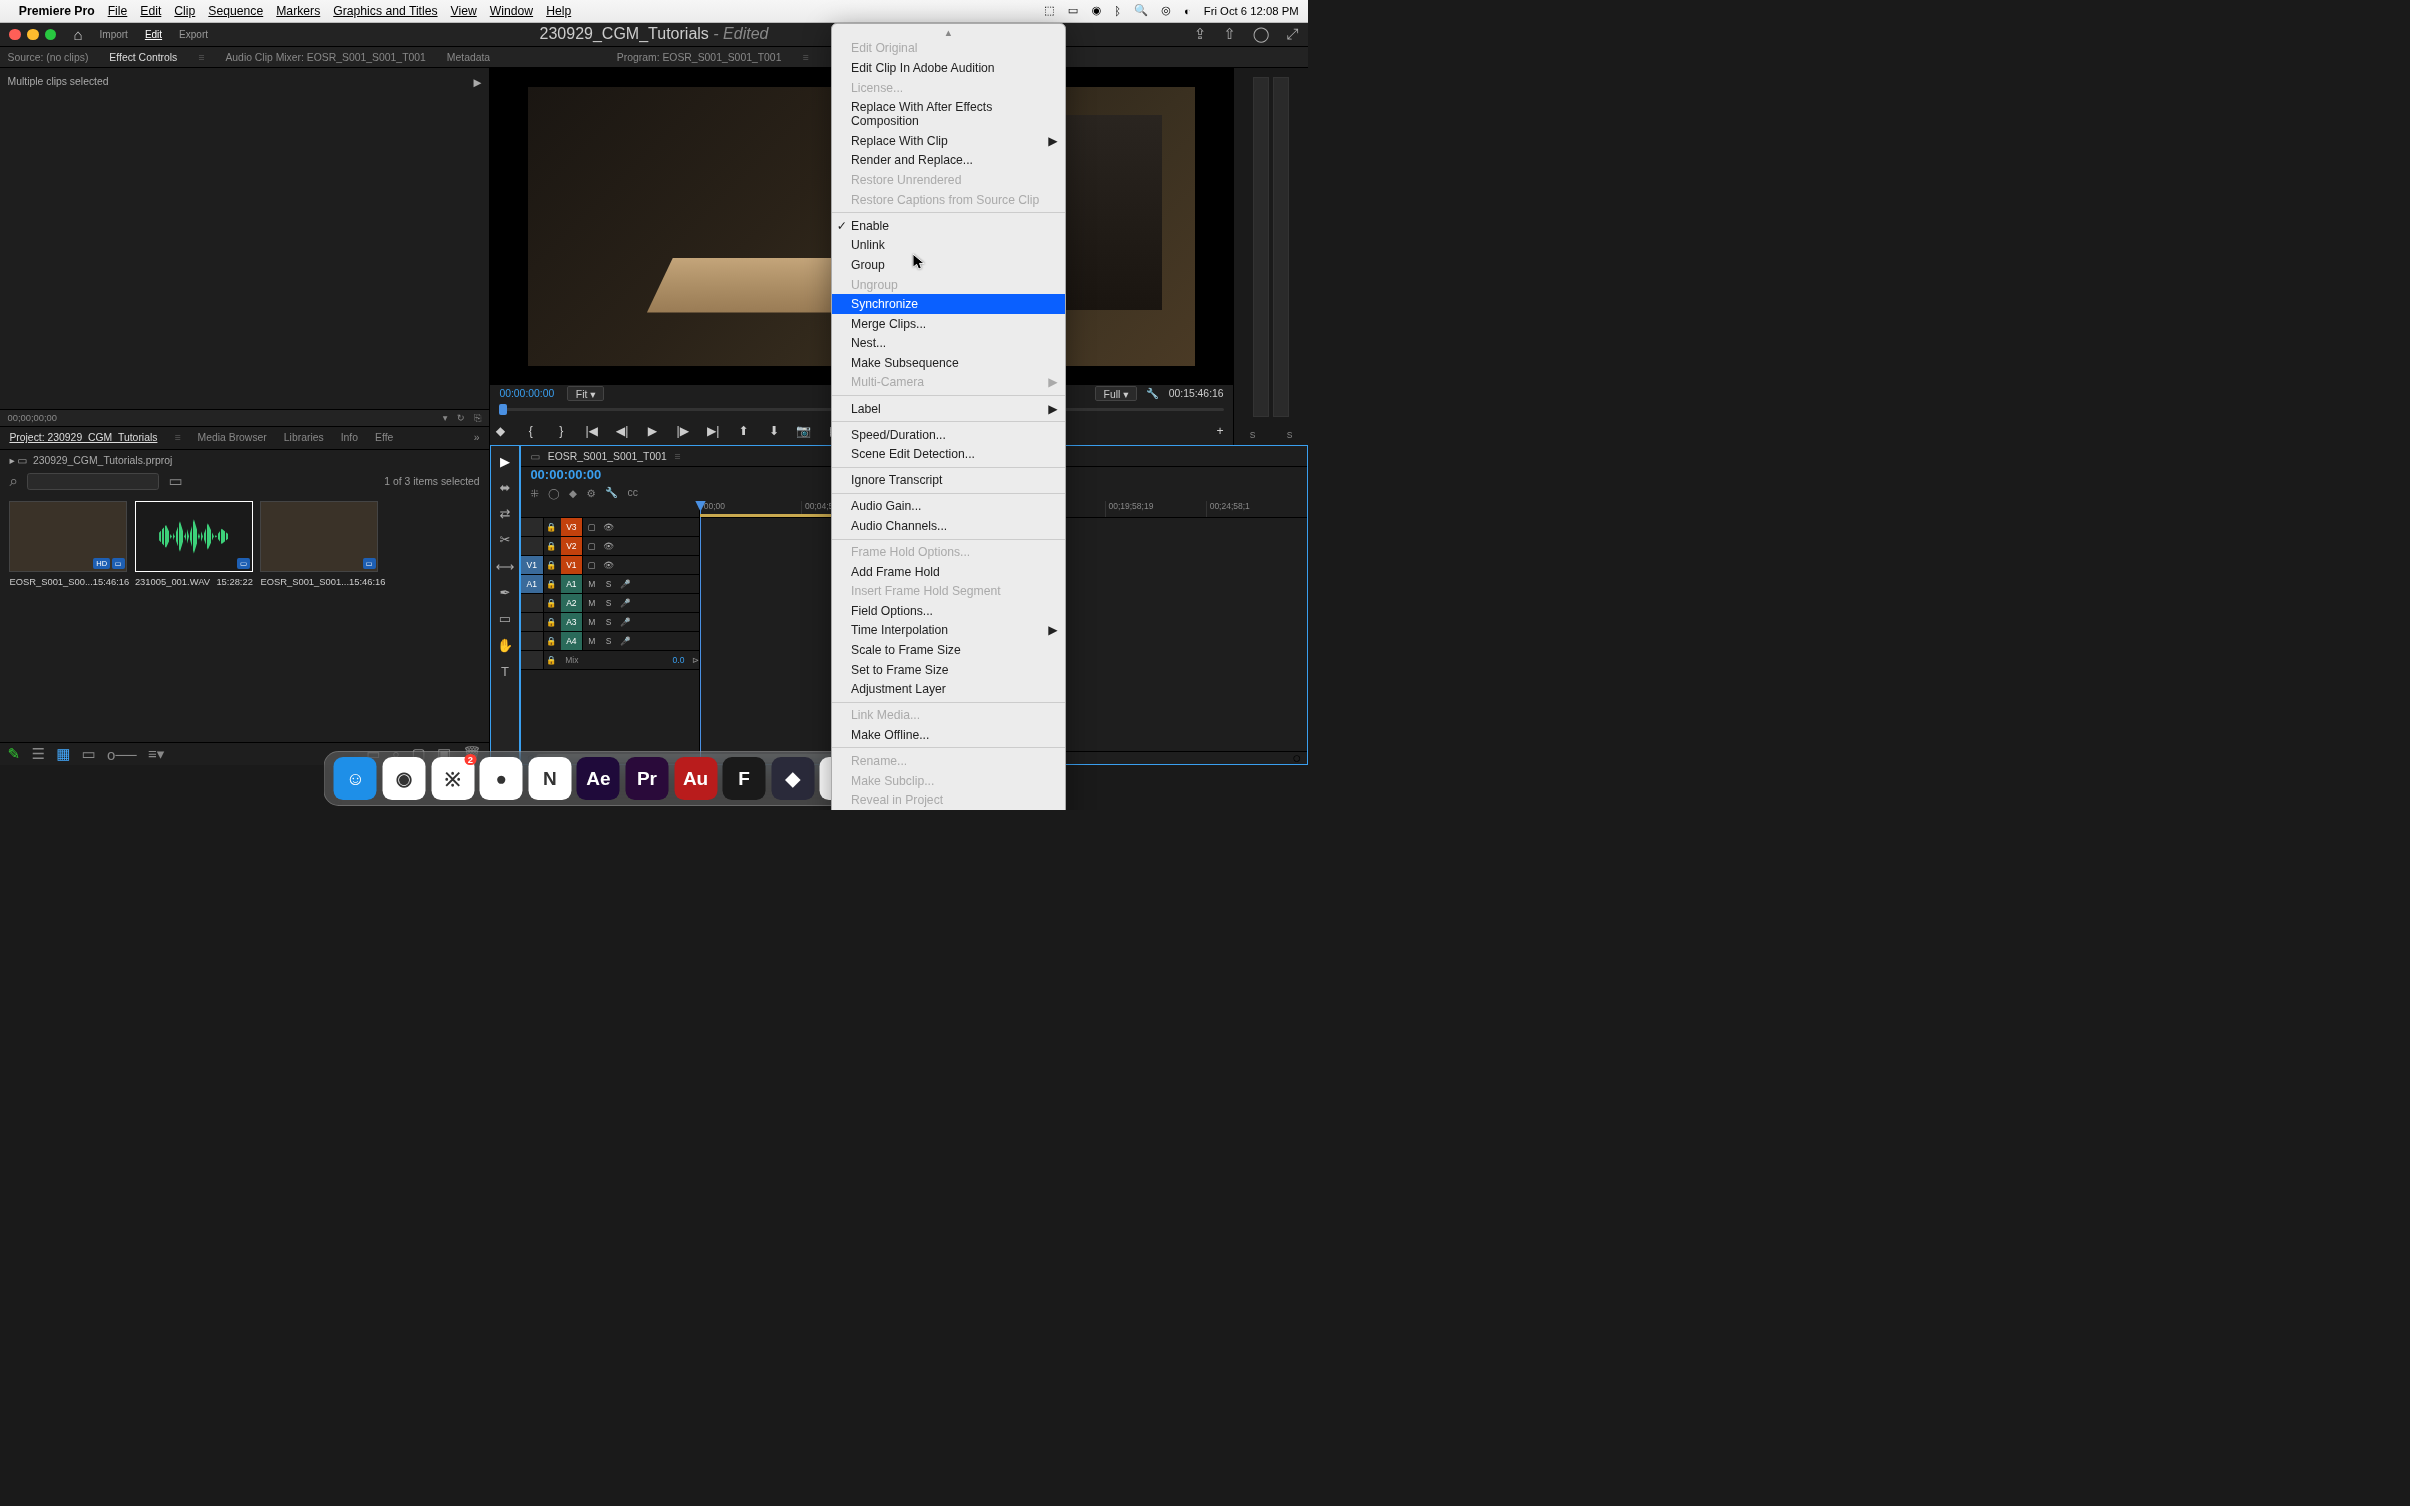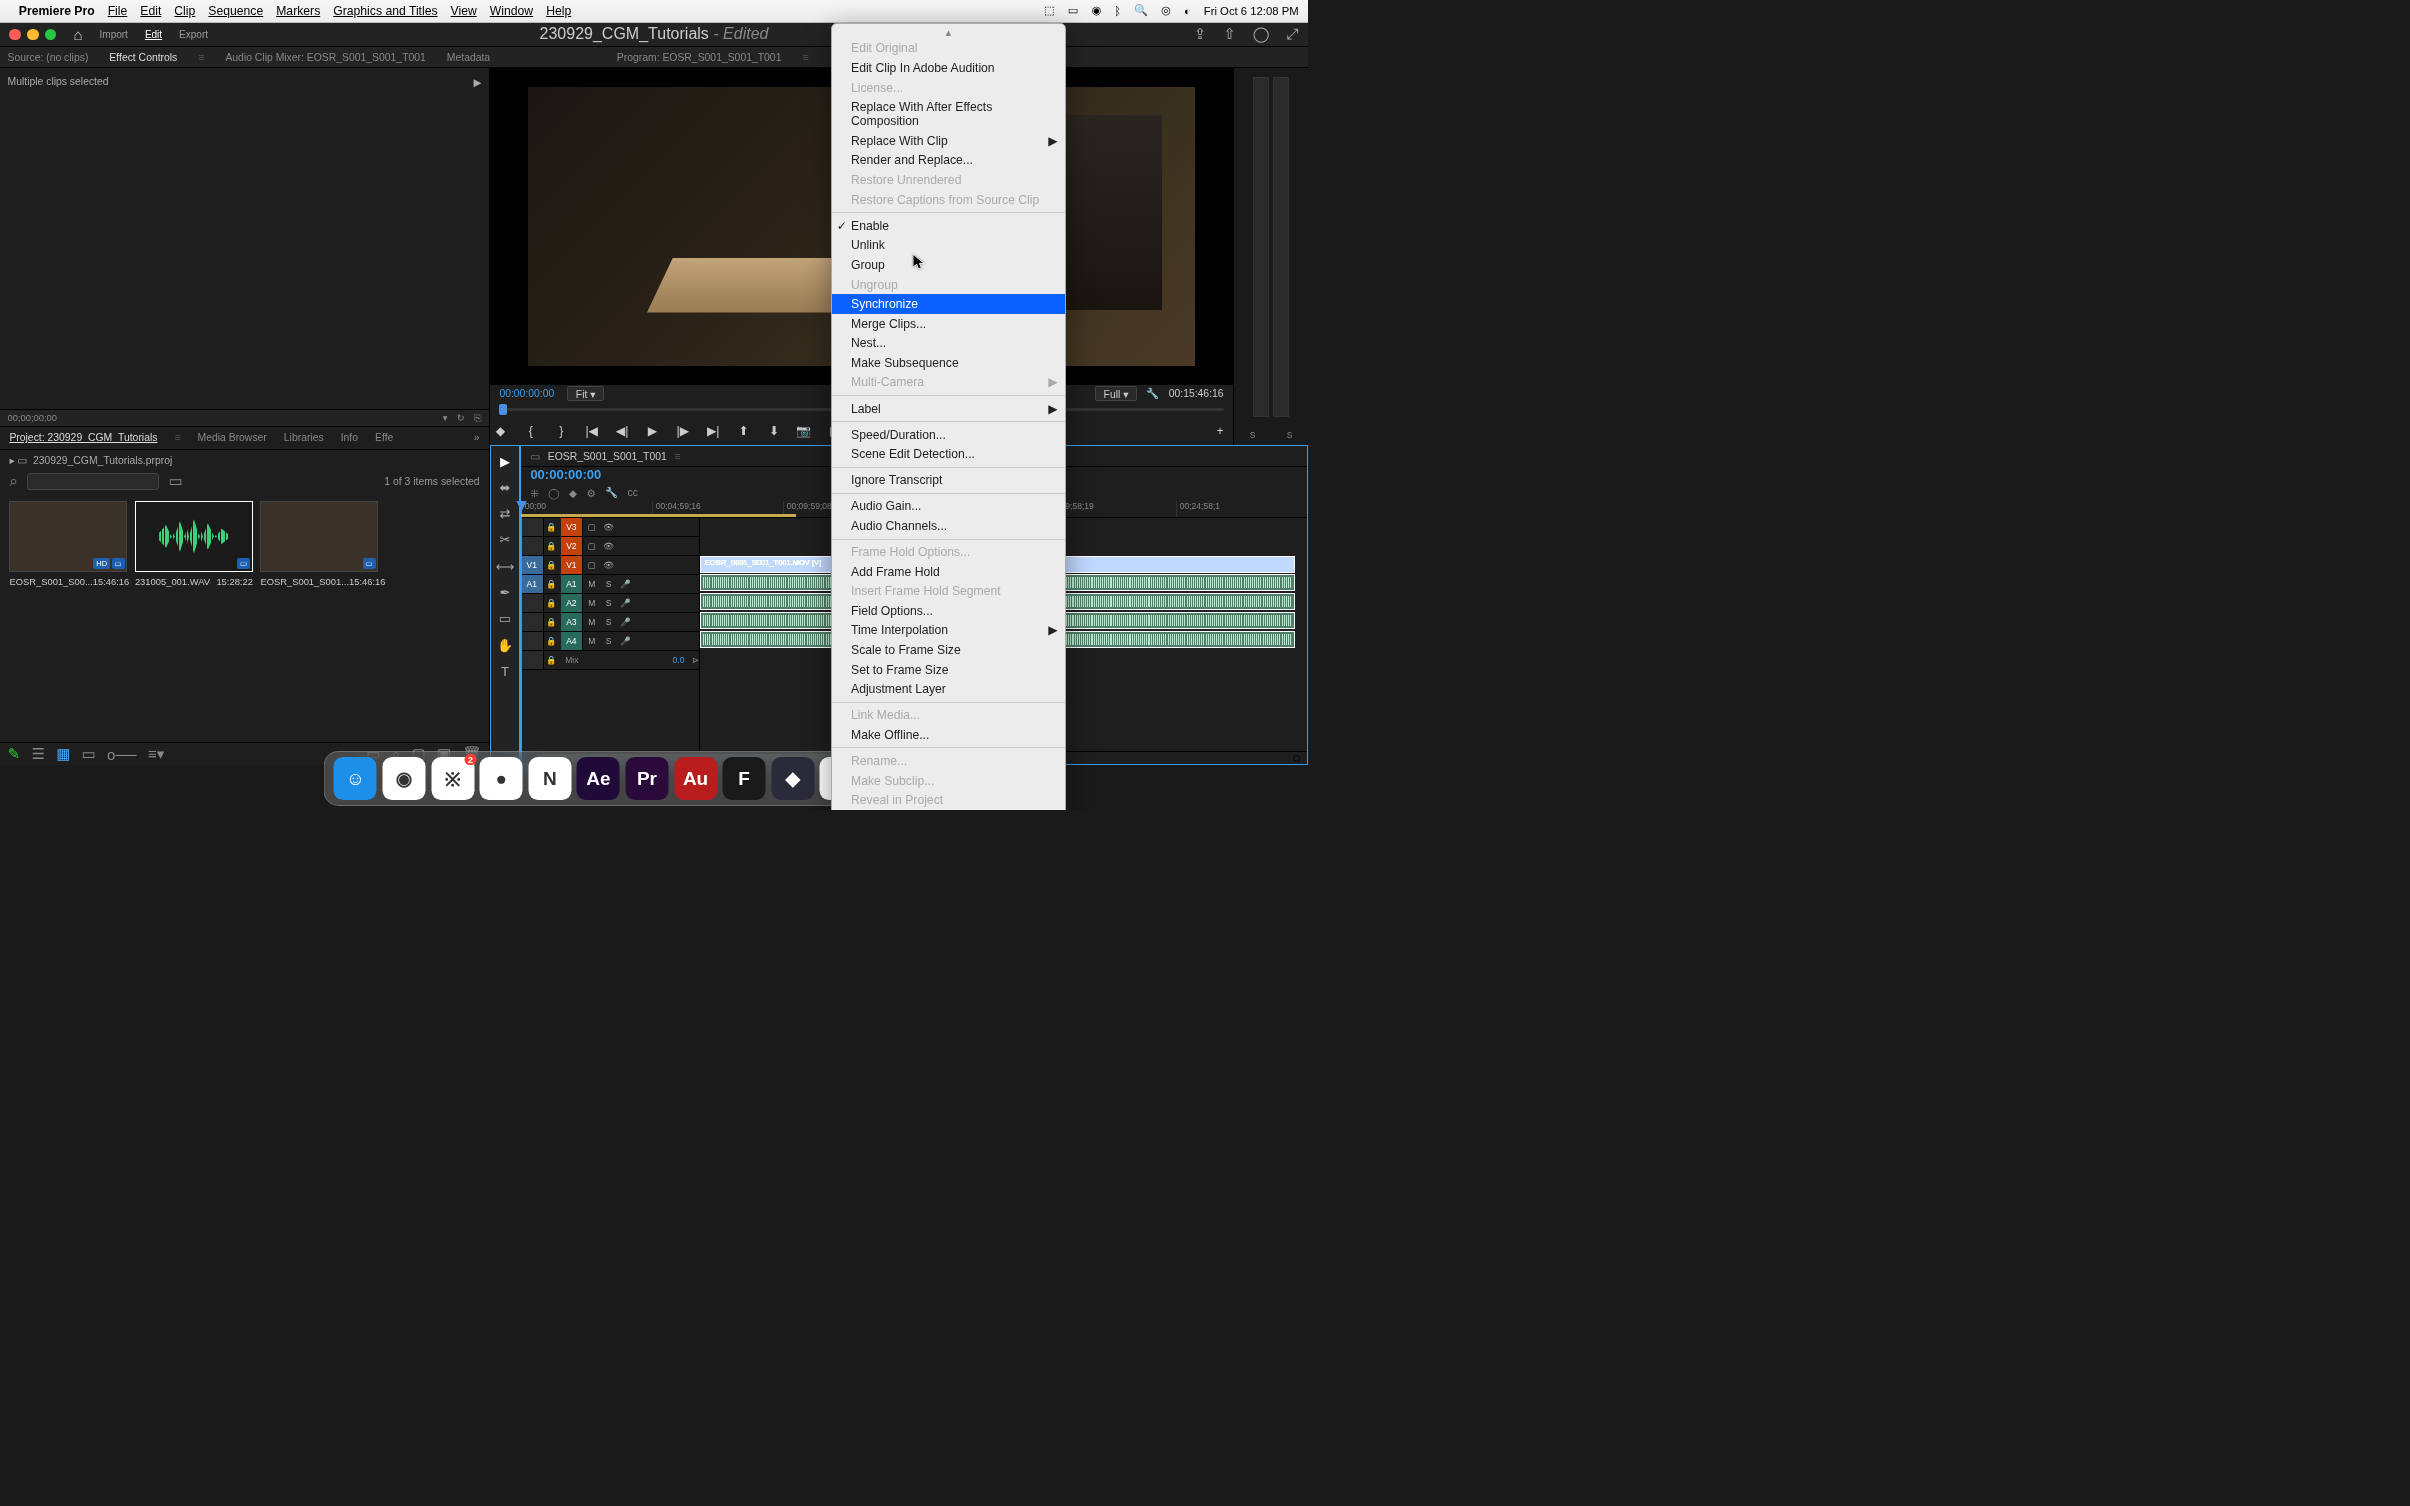--- a/index.html
+++ b/index.html
@@ -91,21 +91,21 @@
 
 
 .timeline-row { flex:1; display:flex; }
 .tl-tools { width:30px; background:#232323; border-right:0.9px solid #000; display:flex; flex-direction:column; align-items:center; padding-top:7.5px; gap:11.3px; color:#aaa; font-size:13px; border:0.9px solid #3a9fef;}
 .tl-tools .tool.active{color:#fff;}
 .timeline-panel { flex:1; background:#1e1e1e; display:flex; flex-direction:column; border:0.9px solid #3a9fef;}
 .tl-header { height:21px; display:flex; align-items:center; padding:0 9.4px; font-size:10.4px; color:#ccc; border-bottom:0.9px solid #000; gap:7.5px;}
 .tl-header .folder{color:#888;}
 .tl-timecode { height:17px; padding:0 9.4px; color:#3a9fef; font-size:13px; font-weight:600; }
 .tl-iconrow { height:17px; display:flex; align-items:center; padding:0 9.4px; gap:9.4px; color:#888; font-size:10.4px; }
-.tl-ruler-row{display:flex;height:17px;border-bottom:0.9px solid #000;flex-direction:column;}
+.tl-ruler-row{display:flex;height:17px;border-bottom:0.9px solid #000;}
 .tl-track-headers-spacer{width:179px;border-right:0.9px solid #000;}
 .tl-ruler { flex:1; display:flex; font-size:8.5px; color:#888; position:relative; }
 .tl-ruler .tick{flex:1;border-left:0.9px solid #333;padding-left:2.8px;}
 .tl-ruler .playhead{position:absolute;left:0;top:0;width:0.9px;height:282px;background:#4a90e2;}
 .tl-ruler .playhead::before{content:"";position:absolute;top:0;left:-4.7px;width:10.4px;height:10.4px;background:#4a90e2;clip-path:polygon(0 0,100% 0,50% 100%);}
 .tl-ruler .workarea{position:absolute;left:0;width:35%;height:2.8px;background:#c9a94f;top:13px;}
 .tl-tracks { flex:1; display:flex; overflow:hidden; }
 .track-headers { width:179px; border-right:0.9px solid #000; }
 .track-row { height:19px; display:flex; align-items:center; border-bottom:0.9px solid #000; font-size:8.5px; color:#aaa; }
 .track-row .patch{width:22.6px;height:100%;display:flex;align-items:center;justify-content:center;background:#2a2a2a;border-right:0.9px solid #000;}
@@ -444,35 +444,20 @@
                 <span class="voice">🎤</span>
               </div>
             <div class="track-row mix">
                 <span class="patch"></span>
                 <span class="lock">🔒</span>
                 <span style="width:22.6px;text-align:center">Mix</span>
                 <span class="mixval">0.0</span>
                 <span>⊳</span>
               </div>
           </div>
-          <div class="track-content">
-            <div class="clip video sel"><span>EOSR_S001_S001_T001.MOV [V]</span></div>
-            <div class="clip a1 sel">
-                <div class="wave"></div>
-              </div>
-            <div class="clip a2 sel">
-                <div class="wave"></div>
-              </div>
-            <div class="clip a3 sel">
-                <div class="wave"></div>
-              </div>
-            <div class="clip a4 sel">
-                <div class="wave"></div>
-              </div>
-          </div>
         </div>
         <div class="tl-scrollbar">
             <span>○</span>
             <div class="thumb"></div>
             <span style="margin-left:auto">○</span>
           </div>
       </div>
     </div>
   </div>
 </div>

